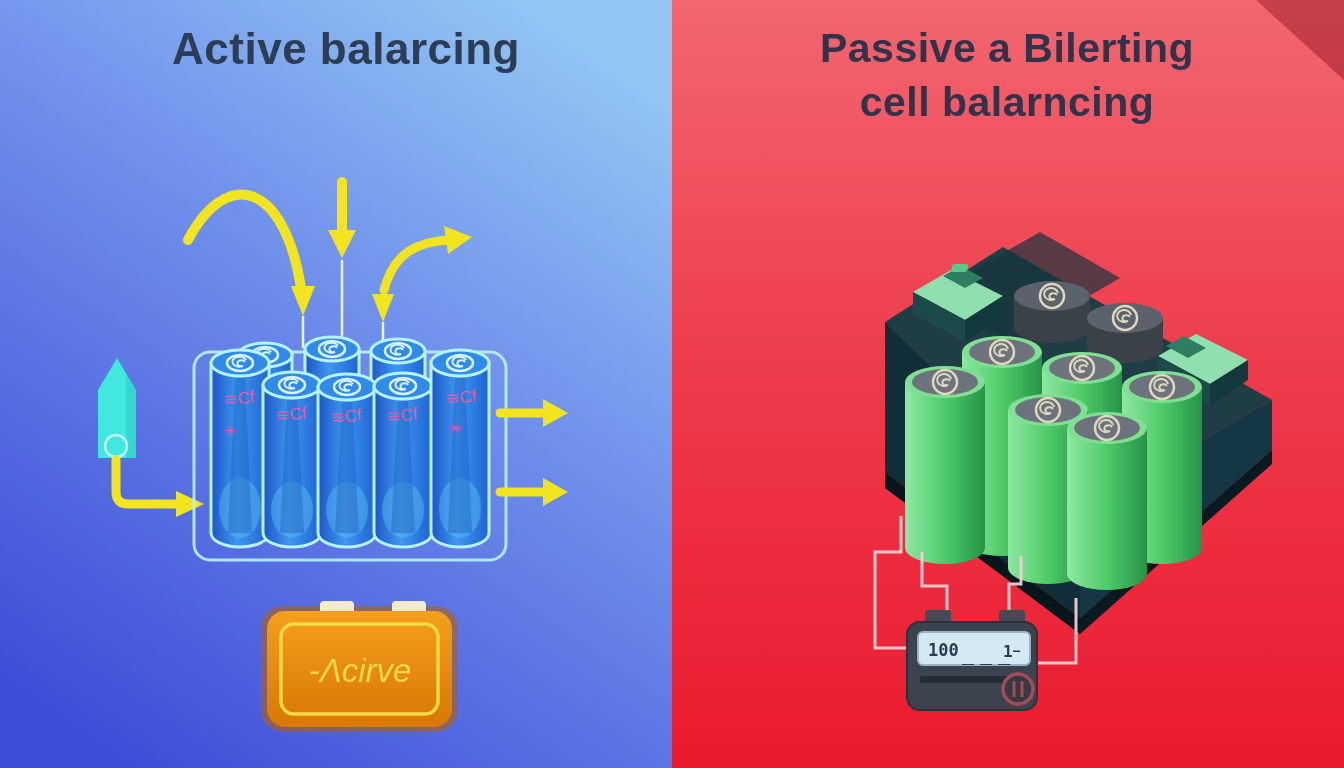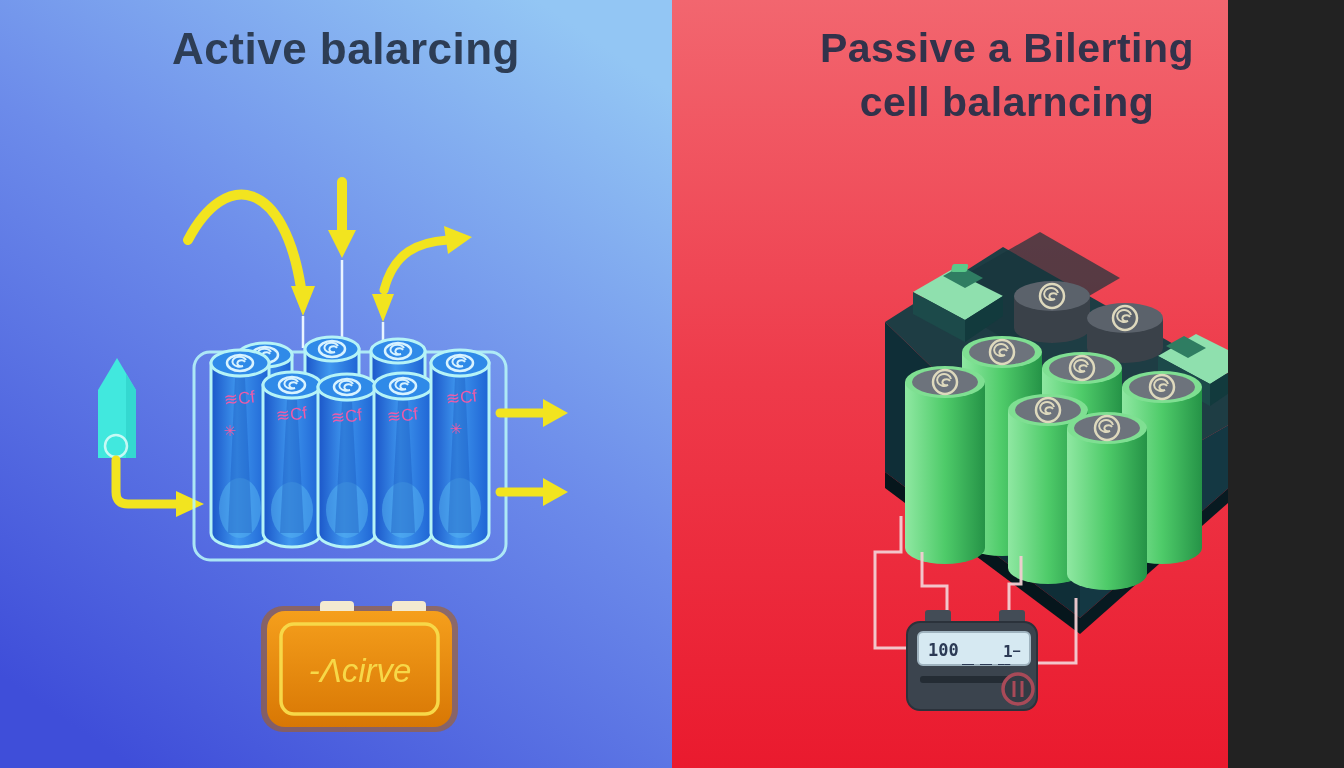--- a/index.html
+++ b/index.html
@@ -1,16 +1,16 @@
 <!DOCTYPE html>
 <html><head>
 <meta charset="utf-8">
 <style>
   html,body{margin:0;padding:0;background:#222;}
-  #stage{position:relative;width:1228px;height:768px;overflow:hidden;
+  #stage{position:relative;width:1344px;height:768px;overflow:hidden;
          font-family:"Liberation Sans",sans-serif;}
   svg{display:block}
   text{font-family:"Liberation Sans",sans-serif;}
   .title{font-weight:bold;letter-spacing:.5px;}
   .lcd{font-family:"DejaVu Sans Mono",monospace;font-weight:bold;}
 </style>
 </head>
 <body>
 
 <div id="stage">

